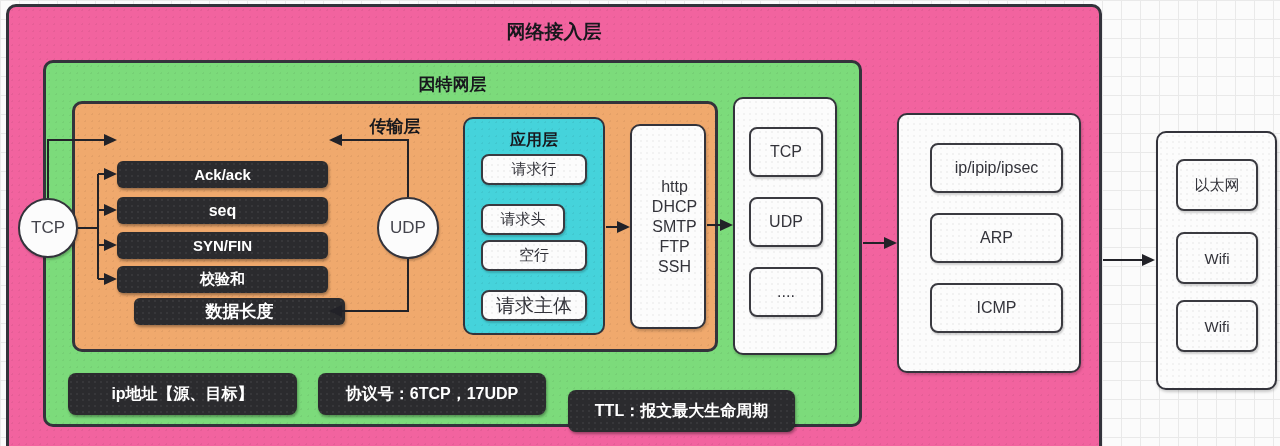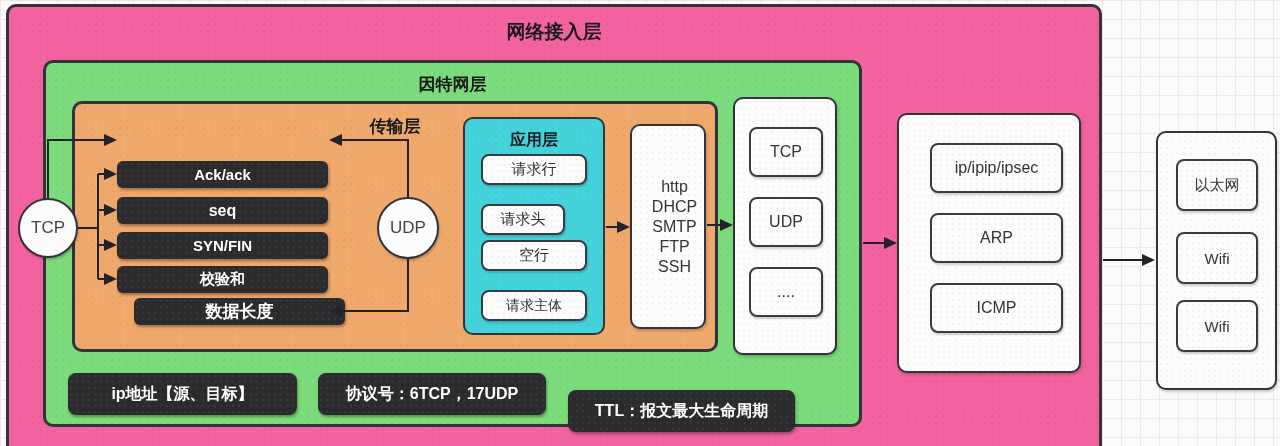--- a/index.html
+++ b/index.html
@@ -116,21 +116,21 @@
 
   <div class="abs circle" style="left:18px; top:198px; width:60px; height:60px;">TCP</div>
   <div class="abs circle" style="left:377px; top:197px; width:62px; height:62px;">UDP</div>
 
   <div class="abs layer cyan" style="left:463px; top:117px; width:142px; height:218px; border-width:2.5px;">
     <div class="layer-title" style="top:3px; font-size:16px;">应用层</div>
   </div>
   <div class="abs white-box" style="left:481px; top:154px; width:106px; height:31px; font-size:15px;">请求行</div>
   <div class="abs white-box" style="left:481px; top:204px; width:84px; height:31px; font-size:15px;">请求头</div>
   <div class="abs white-box" style="left:481px; top:240px; width:106px; height:31px; font-size:15px;">空行</div>
-  <div class="abs white-box" style="left:481px; top:290px; width:106px; height:31px; font-size:14px;">请求主体</div>
+  <div class="abs white-box" style="left:481px; top:290px; width:106px; height:31px; font-size:19px;">请求主体</div>
 
   <div class="abs container-box proto-lines" style="left:630px; top:124px; width:76px; height:205px;">
     <span>http</span>
     <span>DHCP</span>
     <span>SMTP</span>
     <span>FTP</span>
     <span>SSH</span>
   </div>
 
   <div class="abs container-box" style="left:733px; top:97px; width:104px; height:258px;"></div>

